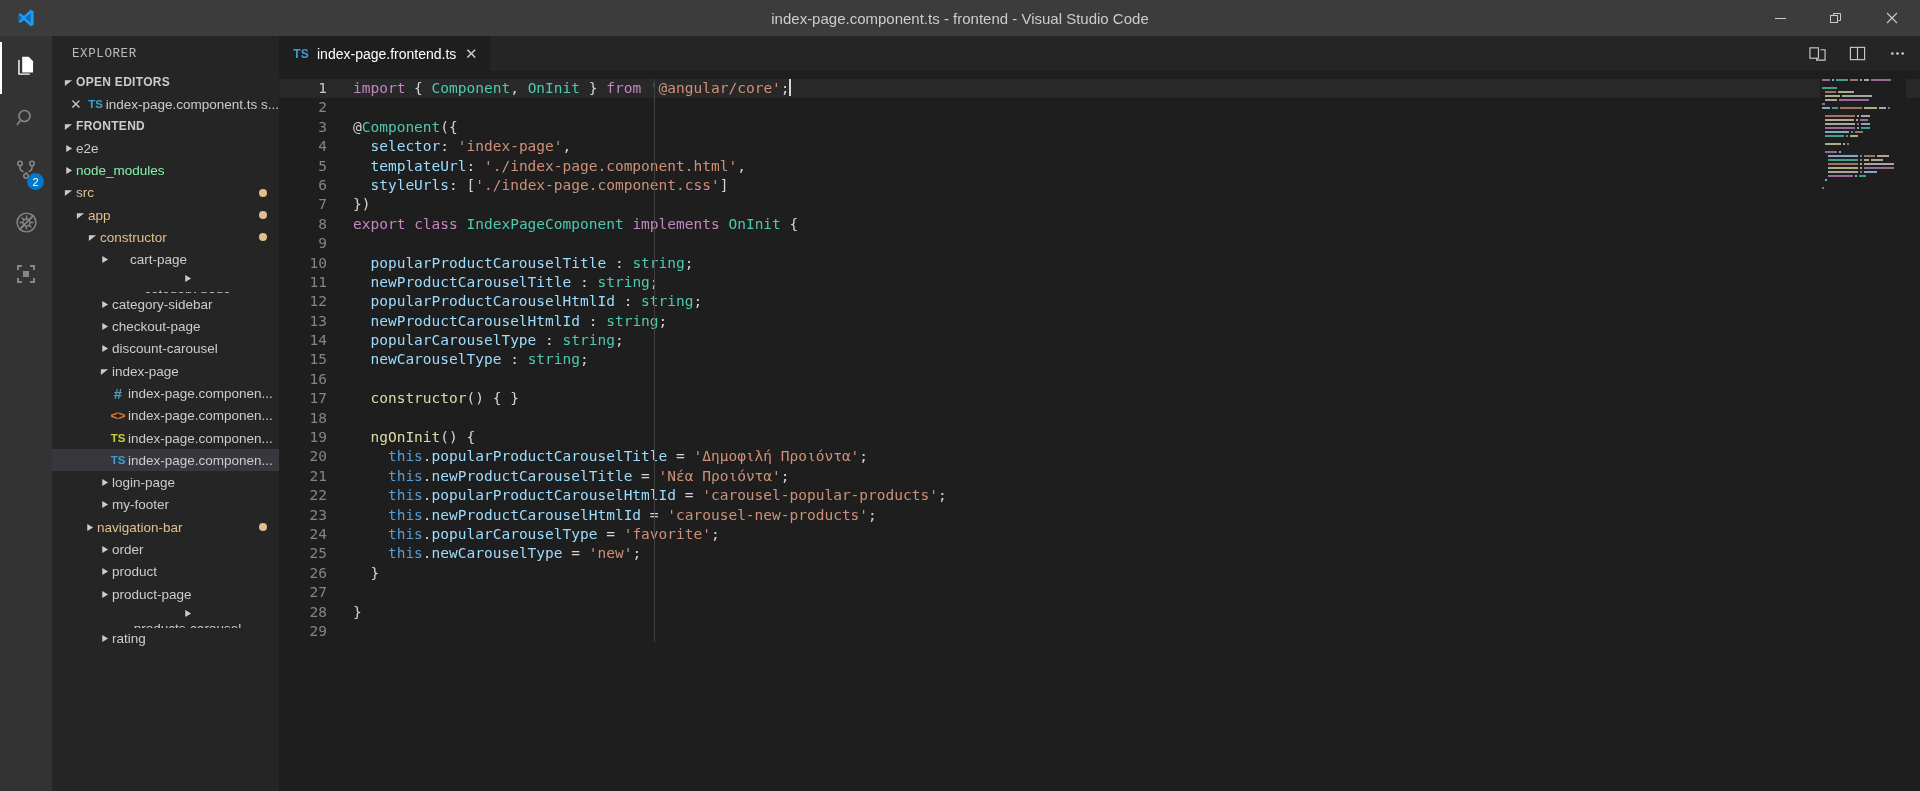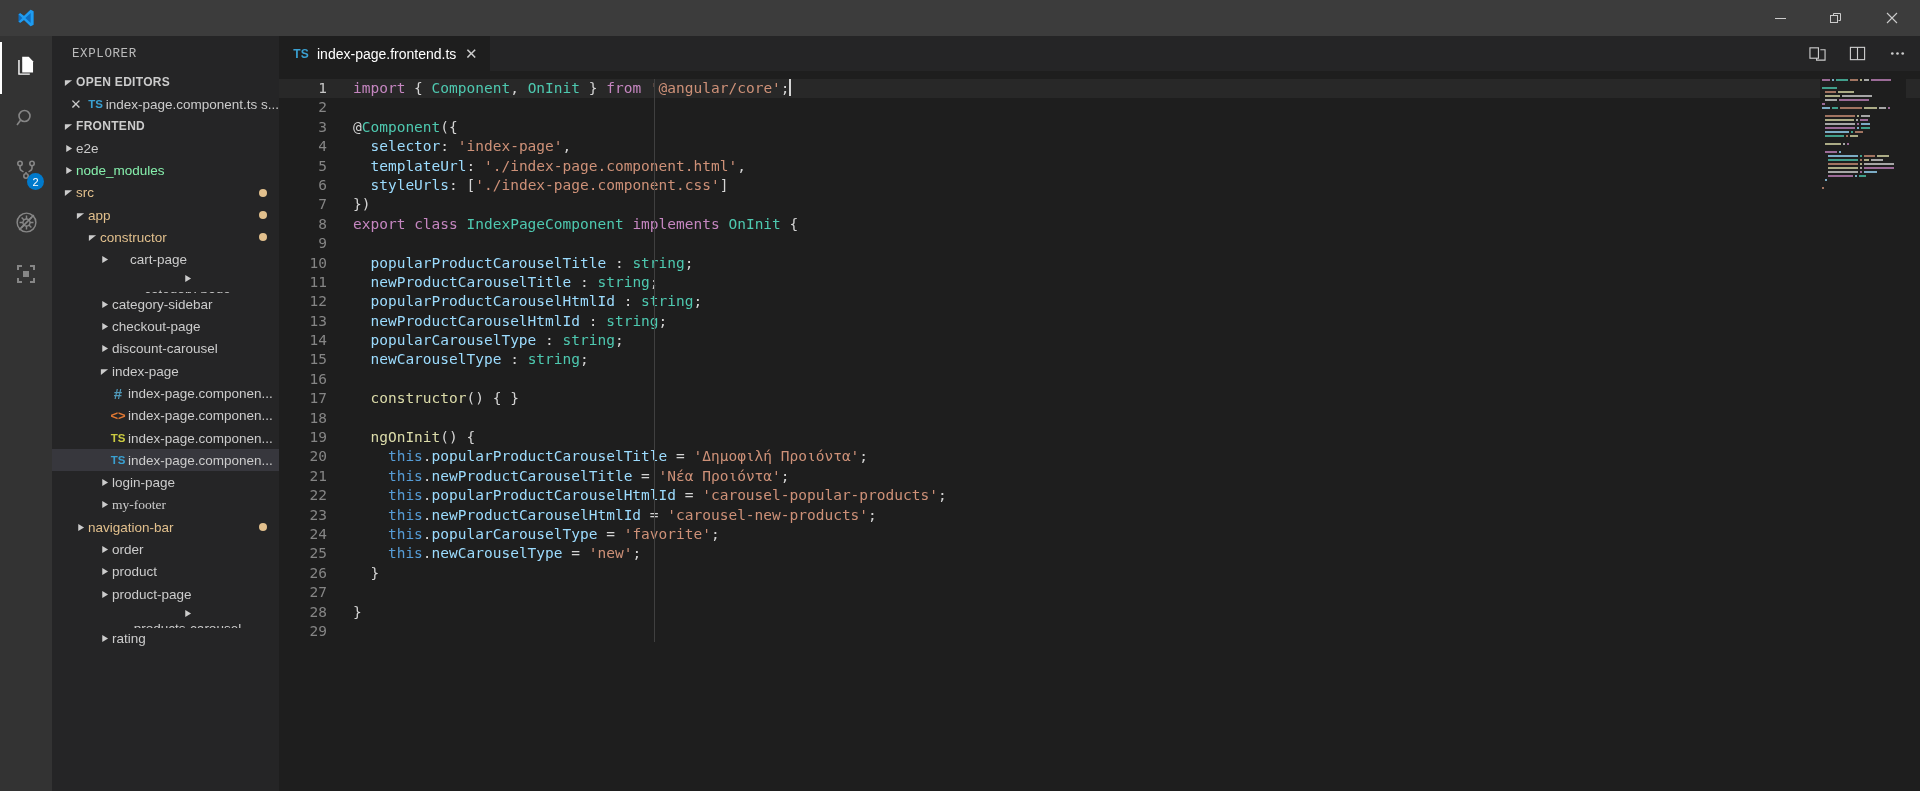--- a/index.html
+++ b/index.html
@@ -171,20 +171,21 @@
 <div class="app">
 
   <div class="titlebar">
     <div class="vscode-logo">
       <svg width="20" height="20" viewBox="0 0 24 24">
         <path d="M17.5 2.2 9.6 9.6 5.2 6.3 3 7.4v9.2l2.2 1.1 4.4-3.3 7.9 7.4 3.5-1.7V3.9z" fill="#0f6cbd"></path>
         <path d="M17.5 2.2 9.6 9.6 5.2 6.3 3 7.4l4.6 4.6L3 16.6l2.2 1.1 4.4-3.3 7.9 7.4 3.5-1.7V3.9z" fill="#1f9cf0"></path>
         <path d="M17.6 6.1v11.8l-6.4-5.9z" fill="#0f6cbd"></path>
       </svg>
     </div>
+    <div class="window-title">index-page.component.ts - frontend - Visual Studio Code</div>
     <div class="win-controls">
       <div class="win-btn">
         <svg width="11" height="11" viewBox="0 0 11 11">
             <rect x="0" y="5" width="11" height="1" fill="#cccccc"></rect>
           </svg>
       </div>
       <div class="win-btn">
         <svg width="12" height="12" viewBox="0 0 12 12">
           <rect x="0.5" y="3.5" width="7" height="7" fill="none" stroke="#cccccc" stroke-width="1"></rect>
           <path d="M3.5 3.5V1.5h7v7h-2" fill="none" stroke="#cccccc" stroke-width="1"></path>
@@ -384,29 +385,29 @@
             <span class="label">index-page.componen...</span>
           </div>
           <div class="tree-row" style="padding-left: 44px;">
             <span class="twisty">
               <svg width="9" height="9" viewBox="0 0 10 10">
                 <path d="M2.5 1v8L9 5z" fill="#cccccc"></path>
               </svg>
             </span>
             <span class="label">login-page</span>
           </div>
-          <div class="tree-row" style="padding-left: 44px; font-family: Liberation Serif, serif;">
+          <div class="tree-row" style="padding-left: 44px;">
             <span class="twisty">
               <svg width="9" height="9" viewBox="0 0 10 10">
                 <path d="M2.5 1v8L9 5z" fill="#cccccc"></path>
               </svg>
             </span>
             <span class="label">my-footer</span>
           </div>
-          <div class="tree-row mod" style="padding-left: 20px;">
+          <div class="tree-row mod" style="padding-left: 29px;">
             <span class="twisty">
               <svg width="9" height="9" viewBox="0 0 10 10">
                 <path d="M2.5 1v8L9 5z" fill="#cccccc"></path>
               </svg>
             </span>
             <span class="label">navigation-bar</span>
             <span class="dot-mod"></span>
           </div>
           <div class="tree-row" style="padding-left: 44px;">
             <span class="twisty">

